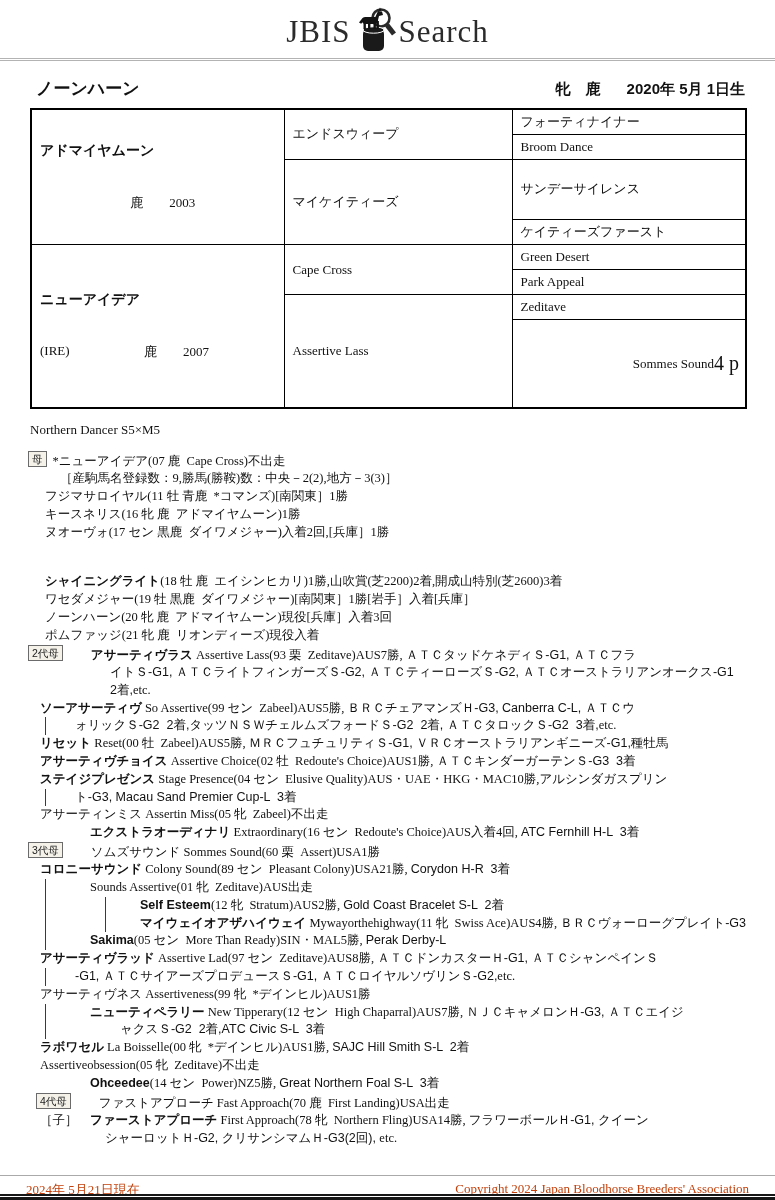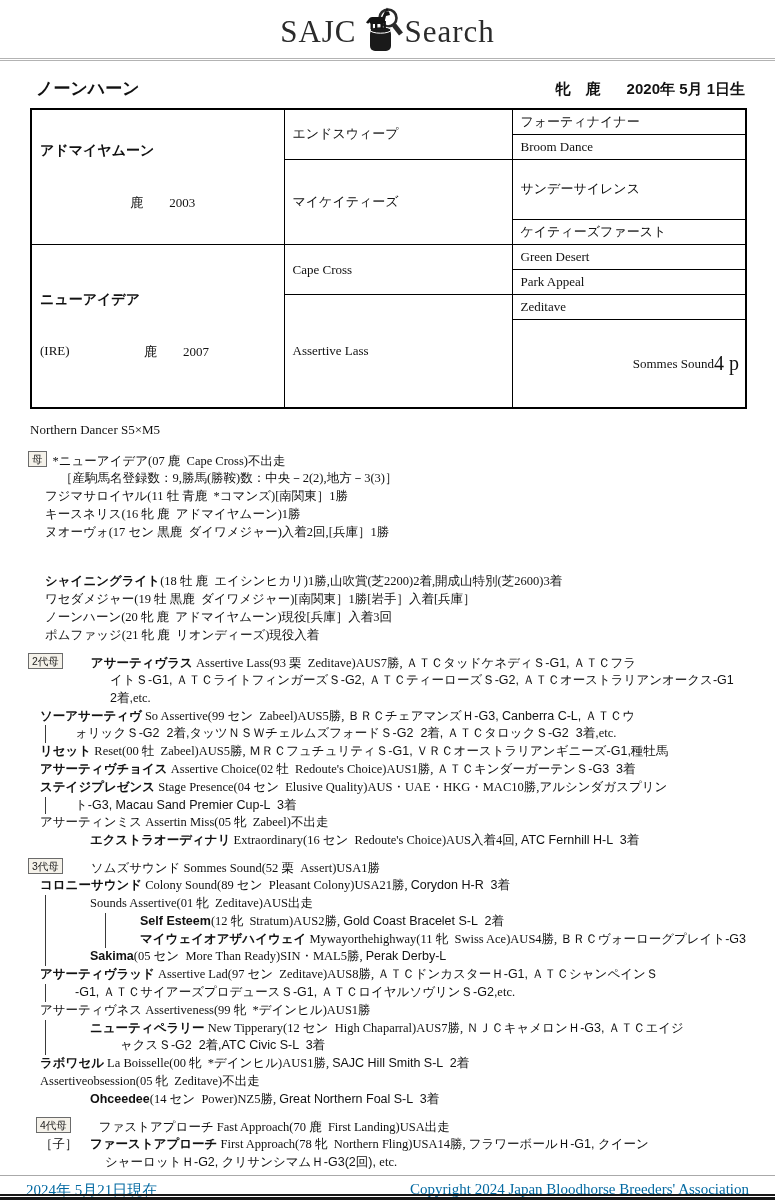--- a/index.html
+++ b/index.html
@@ -30,46 +30,46 @@
   .pname { font-family:"Liberation Sans", sans-serif; font-weight:bold; font-size:14px; padding-left:0px; }
   .p-sub { display:flex; font-size:13px; margin-top:2px; }
   .p-sub .pfx { min-width:2px; }
   .p-sub .cs { flex:1; text-align:center; }
   .lastcell { display:flex; align-items:center; justify-content:flex-end; padding-right:6px; }
   .pagenote { font-size:20px; font-family:"Liberation Serif", serif; }
 
   
   .content { padding:0 28px; }
   .nd-line { margin:13px 0 13px 2px; font-size:13px; white-space:pre-wrap; }
-  .section { margin-top:8px; }
+  .section { margin-top:0; }
   .section:first-of-type { margin-top:0; }
   .line { position:relative; line-height:17.8px; font-size:12.5px; white-space:pre-wrap; }
   .line .bar { position:absolute; top:0; bottom:0; width:0; border-left:1px solid #3a3a3a; }
   .sec-label {
     display:inline-block; border:1px solid #6b6b6b; background:#f5f2ea;
     font-family:"Liberation Sans", sans-serif; font-size:10.5px; line-height:14px;
     padding:0 3px; vertical-align:1.5px; color:#222;
   }
   .pre-label { display:inline-block; width:50px; }
   .en { font-family:"Liberation Serif", serif; }
   .race { font-family:"Liberation Sans", sans-serif; }
   .b { font-weight:bold; }
 
   
   .footer-rule { position:absolute; left:0; right:0; top:1175px; border-top:1px solid #aaa; }
-  .footer-text { position:absolute; top:1181px; left:26px; right:26px; display:flex; justify-content:space-between; font-size:15px; color:#0369a1; }
+  .footer-text { position:absolute; top:1181px; left:26px; right:26px; display:flex; justify-content:space-between; font-size:13px; color:#c2410c; }
   .bottom-bar { position:absolute; bottom:0; left:0; right:0; height:6px; border-top:2px solid #161616; border-bottom:3px solid #161616; }
 </style>
 </head>
 <body>
 
 <div class="page">
 
   <div class="logo-row">
-    <span class="logo-txt">SAJC</span>
+    <span class="logo-txt">JBIS</span>
     <span class="logo-icon">
       <svg width="46" height="50" viewBox="0 0 46 50">
         <circle cx="30" cy="11" r="8.5" fill="none" stroke="#2a2a2a" stroke-width="2.6"></circle>
         <line x1="36" y1="18" x2="43" y2="27" stroke="#2a2a2a" stroke-width="5"></line>
         <rect x="12" y="22" width="21" height="22" rx="5" fill="#1a1a1a"></rect>
         <ellipse cx="22.5" cy="23" rx="10.5" ry="3.2" fill="#1a1a1a" stroke="#ffffff" stroke-width="1"></ellipse>
         <rect x="11" y="10" width="16" height="7" rx="3.4" fill="#131313"></rect>
         <rect x="12.5" y="14" width="2.4" height="8" fill="#131313"></rect>
         <rect x="17" y="14" width="2.4" height="8" fill="#131313"></rect>
         <rect x="22.5" y="14" width="2.4" height="8" fill="#131313"></rect>
@@ -152,21 +152,21 @@
           <div class="line" style="padding-left: 12px;"><span class="race b">ソーアサーティヴ</span><span class="en"> So Assertive(99 セン  Zabeel)AUS5勝, </span><span class="race">ＢＲＣチェアマンズＨ-G3, Canberra C-L, ＡＴＣウ</span></div>
           <div class="line" style="padding-left: 47px;"><i class="bar" style="left: 17px;"></i><span class="race">ォリックＳ-G2  2着,タッツＮＳＷチェルムズフォードＳ-G2  2着, ＡＴＣタロックＳ-G2  3着,</span><span class="en">etc.</span></div>
           <div class="line" style="padding-left: 12px;"><span class="race b">リセット</span><span class="en"> Reset(00 牡  Zabeel)AUS5勝, </span><span class="race">ＭＲＣフュチュリティＳ-G1, ＶＲＣオーストラリアンギニーズ-G1,種牡馬</span></div>
           <div class="line" style="padding-left: 12px;"><span class="race b">アサーティヴチョイス</span><span class="en"> Assertive Choice(02 牡  Redoute's Choice)AUS1勝, </span><span class="race">ＡＴＣキンダーガーテンＳ-G3  3着</span></div>
           <div class="line" style="padding-left: 12px;"><span class="race b">ステイジプレゼンス</span><span class="en"> Stage Presence(04 セン  Elusive Quality)AUS・UAE・HKG・MAC10勝,</span><span class="race">アルシンダガスプリン</span></div>
           <div class="line" style="padding-left: 47px;"><i class="bar" style="left: 17px;"></i><span class="race">ト-G3, Macau Sand Premier Cup-L  3着</span></div>
           <div class="line" style="padding-left: 12px;"><span class="en">アサーティンミス Assertin Miss(05 牝  Zabeel)不出走</span></div>
           <div class="line" style="padding-left: 62px;"><span class="race b">エクストラオーディナリ</span><span class="en"> Extraordinary(16 セン  Redoute's Choice)AUS入着4回, </span><span class="race">ATC Fernhill H-L  3着</span></div>
         </div>
         <div class="section">
-          <div class="line" style="padding-left: 0px;"><span class="sec-label" style="margin-right: 28px;">3代母</span><span class="en">ソムズサウンド Sommes Sound(52 栗  Assert)USA1勝</span></div>
+          <div class="line" style="padding-left: 0px;"><span class="sec-label" style="margin-right: 28px;">3代母</span><span class="en">ソムズサウンド Sommes Sound(60 栗  Assert)USA1勝</span></div>
           <div class="line" style="padding-left: 12px;"><span class="race b">コロニーサウンド</span><span class="en"> Colony Sound(89 セン  Pleasant Colony)USA21勝, </span><span class="race">Corydon H-R  3着</span></div>
           <div class="line" style="padding-left: 62px;"><i class="bar" style="left: 17px;"></i><span class="en">Sounds Assertive(01 牝  Zeditave)AUS出走</span></div>
           <div class="line" style="padding-left: 112px;"><i class="bar" style="left: 17px;"></i><i class="bar" style="left: 77px;"></i><span class="race b">Self Esteem</span><span class="en">(12 牝  Stratum)AUS2勝, </span><span class="race">Gold Coast Bracelet S-L  2着</span></div>
           <div class="line" style="padding-left: 62px;"><i class="bar" style="left: 17px;"></i></div>
           <div class="line" style="padding-left: 112px;"><i class="bar" style="left: 17px;"></i><i class="bar" style="left: 77px;"></i><span class="race b">マイウェイオアザハイウェイ</span><span class="en"> Mywayorthehighway(11 牝  Swiss Ace)AUS4勝, </span><span class="race">ＢＲＣヴォーローグプレイト-G3</span></div>
           <div class="line" style="padding-left: 62px;"><i class="bar" style="left: 17px;"></i><span class="race b">Sakima</span><span class="en">(05 セン  More Than Ready)SIN・MAL5勝, </span><span class="race">Perak Derby-L</span></div>
           <div class="line" style="padding-left: 12px;"><span class="race b">アサーティヴラッド</span><span class="en"> Assertive Lad(97 セン  Zeditave)AUS8勝, </span><span class="race">ＡＴＣドンカスターＨ-G1, ＡＴＣシャンペインＳ</span></div>
           <div class="line" style="padding-left: 47px;"><i class="bar" style="left: 17px;"></i><span class="race">-G1, ＡＴＣサイアーズプロデュースＳ-G1, ＡＴＣロイヤルソヴリンＳ-G2,</span><span class="en">etc.</span></div>
           <div class="line" style="padding-left: 12px;"><span class="en">アサーティヴネス Assertiveness(99 牝  *デインヒル)AUS1勝</span></div>
           <div class="line" style="padding-left: 62px;"><i class="bar" style="left: 17px;"></i><span class="race b">ニューティペラリー</span><span class="en"> New Tipperary(12 セン  High Chaparral)AUS7勝, </span><span class="race">ＮＪＣキャメロンＨ-G3, ＡＴＣエイジ</span></div>

